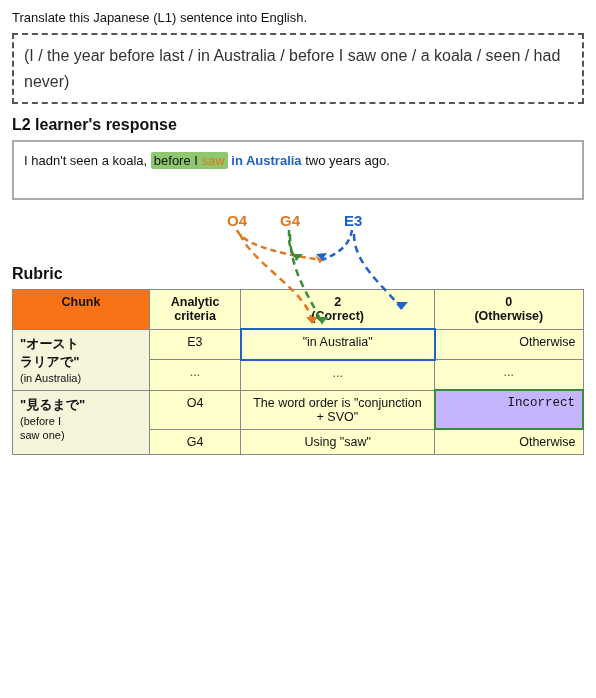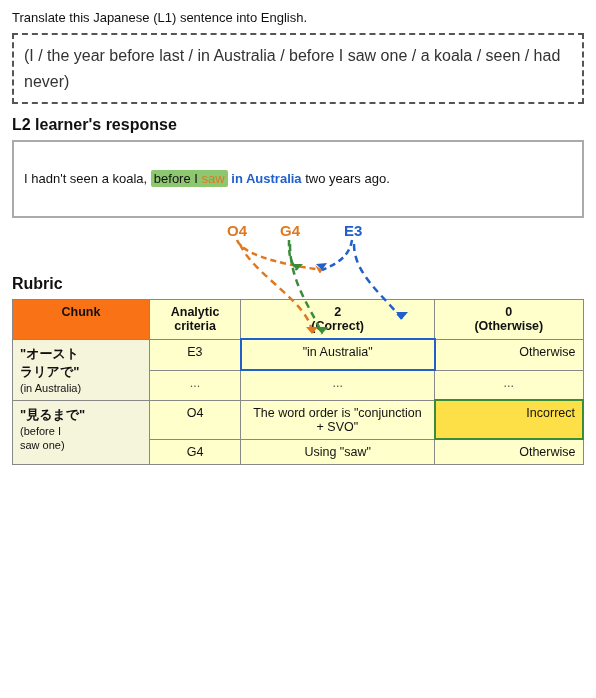--- a/index.html
+++ b/index.html
@@ -38,21 +38,22 @@
     }
 
     .section-title {
       font-size: 16px;
       font-weight: bold;
       margin-bottom: 6px;
     }
 
     .response-box {
       border: 2px solid #aaa;
-      padding: 26px 10px;
+      padding: 8px 10px;
+      margin-bottom: 8px;
       font-size: 13px;
       line-height: 1.7;
       min-height: 60px;
       position: relative;
     }
 
     .highlight-green {
       background-color: #8dc870;
       padding: 1px 3px;
       border-radius: 2px;
@@ -132,21 +133,22 @@
       text-align: right;
     }
 
     .highlight-correct-cell {
       border: 2.5px solid #2060cc !important;
       background: #ffffcc;
     }
 
     .highlight-incorrect-cell {
       border: 2.5px solid #3a8c3a !important;
-      background: #fde047;
+      background: #c4b5fd;
+      font-family: Liberation Mono, monospace;
     }
 
     .dots-cell {
       text-align: center;
       color: #555;
     }
   </style>
 </head>
 <body>
 

